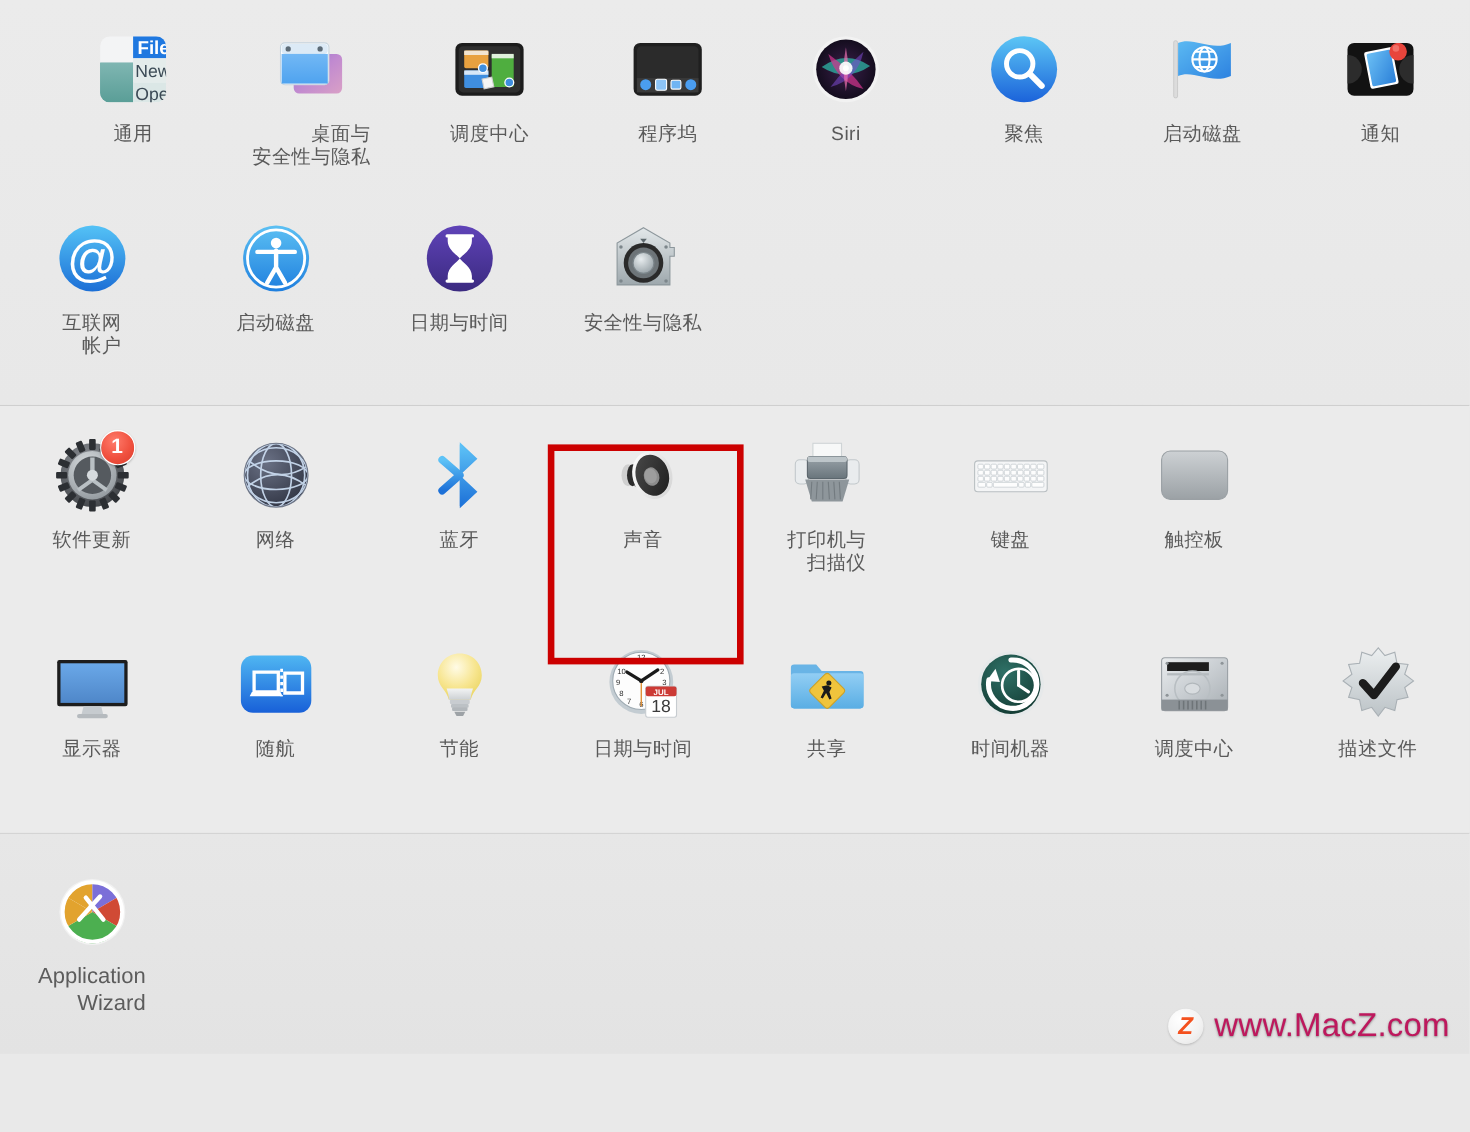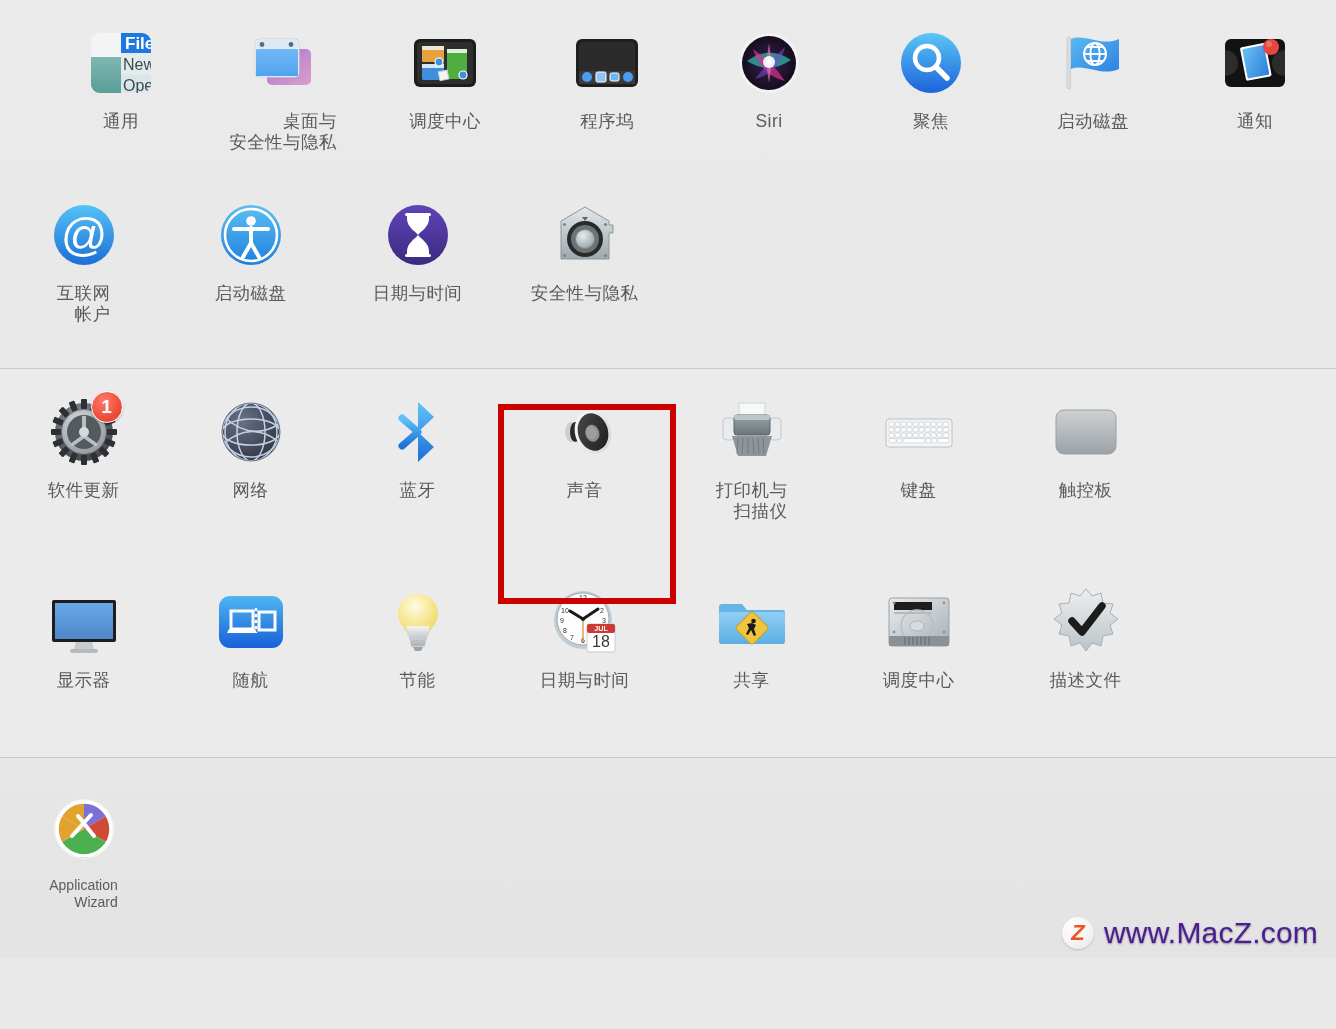--- a/index.html
+++ b/index.html
@@ -37,21 +37,21 @@
   }
   .label{
     margin-top:9px;
     font-size:17.5px;
     color:#5a5a5a;
     text-align:right;
     line-height:1.18;
     letter-spacing:.4px;
     white-space:pre-line;
   }
-  .label.en{font-size:14px;letter-spacing:0;color:#5c5c5c;}
+  .label.en{font-size:20px;letter-spacing:0;color:#5c5c5c;}
 
   
   .highlight{
     position:absolute;
     border:6px solid #cc0000;
     box-sizing:border-box;
     left:498px;top:404px;width:178px;height:200px;
     pointer-events:none;
     z-index:30;
   }
@@ -64,21 +64,21 @@
   }
   .wm-logo{
     width:32px;height:32px;border-radius:50%;
     background:radial-gradient(circle at 35% 30%,#ffffff 0%,#f2f2f2 60%,#e2e2e2 100%);
     display:flex;align-items:center;justify-content:center;
     font-weight:bold;font-size:22px;color:#f4511e;
     font-style:italic;
     box-shadow:0 1px 2px rgba(0,0,0,.18);
   }
   .wm-text{
-    font-size:30px;color:#4c1d95;
+    font-size:30px;color:#be185d;
     text-shadow:0 1px 2px rgba(120,120,120,.85);
     letter-spacing:.2px;
   }
 
   
   .ico{width:72px;height:72px;display:block;}
 
   .badge{
     position:absolute;top:-2px;right:0px;
     min-width:30px;height:30px;border-radius:50%;
@@ -705,20 +705,40 @@
             </g>
             <g transform="translate(36,42)">
               <circle cx="1.5" cy="-7" r="2.3" fill="#1b1b1b"></circle>
               <path d="M0 -5 l4 2 l-2 4 l2 6 l-2 1 l-3 -6 l-3 5 l-2 -1 l3 -6 l-2 -4 Z" fill="#1b1b1b"></path>
             </g>
           </svg>
         </div>
         <div class="label">共享</div>
       </div>
 
+      <div class="cell">
+        <div class="iconbox">
+          <svg class="ico" viewBox="0 0 72 72">
+            <defs>
+              <radialGradient id="tmg" cx=".4" cy=".3" r=".8">
+                <stop offset="0" stop-color="#2f7167"></stop>
+                  <stop offset="1" stop-color="#11372f"></stop>
+              </radialGradient>
+            </defs>
+            <circle cx="36" cy="36" r="30" fill="#e6e9ea"></circle>
+            <circle cx="36" cy="36" r="27" fill="url(#tmg)"></circle>
+            <path d="M36 14 A22 22 0 1 1 16 32" fill="none" stroke="#ffffff" stroke-width="4.6" stroke-linecap="round"></path>
+            <path d="M22 22 L14 33 L26 34 Z" fill="#ffffff"></path>
+            <circle cx="43" cy="37" r="15" fill="none" stroke="#ffffff" stroke-width="2.4"></circle>
+            <line x1="43" y1="37" x2="43" y2="24" stroke="#ffffff" stroke-width="2.8" stroke-linecap="round"></line>
+            <line x1="43" y1="37" x2="52" y2="43" stroke="#ffffff" stroke-width="2.8" stroke-linecap="round"></line>
+          </svg>
+        </div>
+        <div class="label">时间机器</div>
+      </div>
 
       <div class="cell">
         <div class="iconbox">
           <svg class="ico" viewBox="0 0 72 72">
             <defs>
               <linearGradient id="sdg" x1="0" y1="0" x2="1" y2="1">
                 <stop offset="0" stop-color="#e9ecee"></stop>
                   <stop offset=".5" stop-color="#c9ced2"></stop>
                   <stop offset="1" stop-color="#a8aeb3"></stop>
               </linearGradient>

